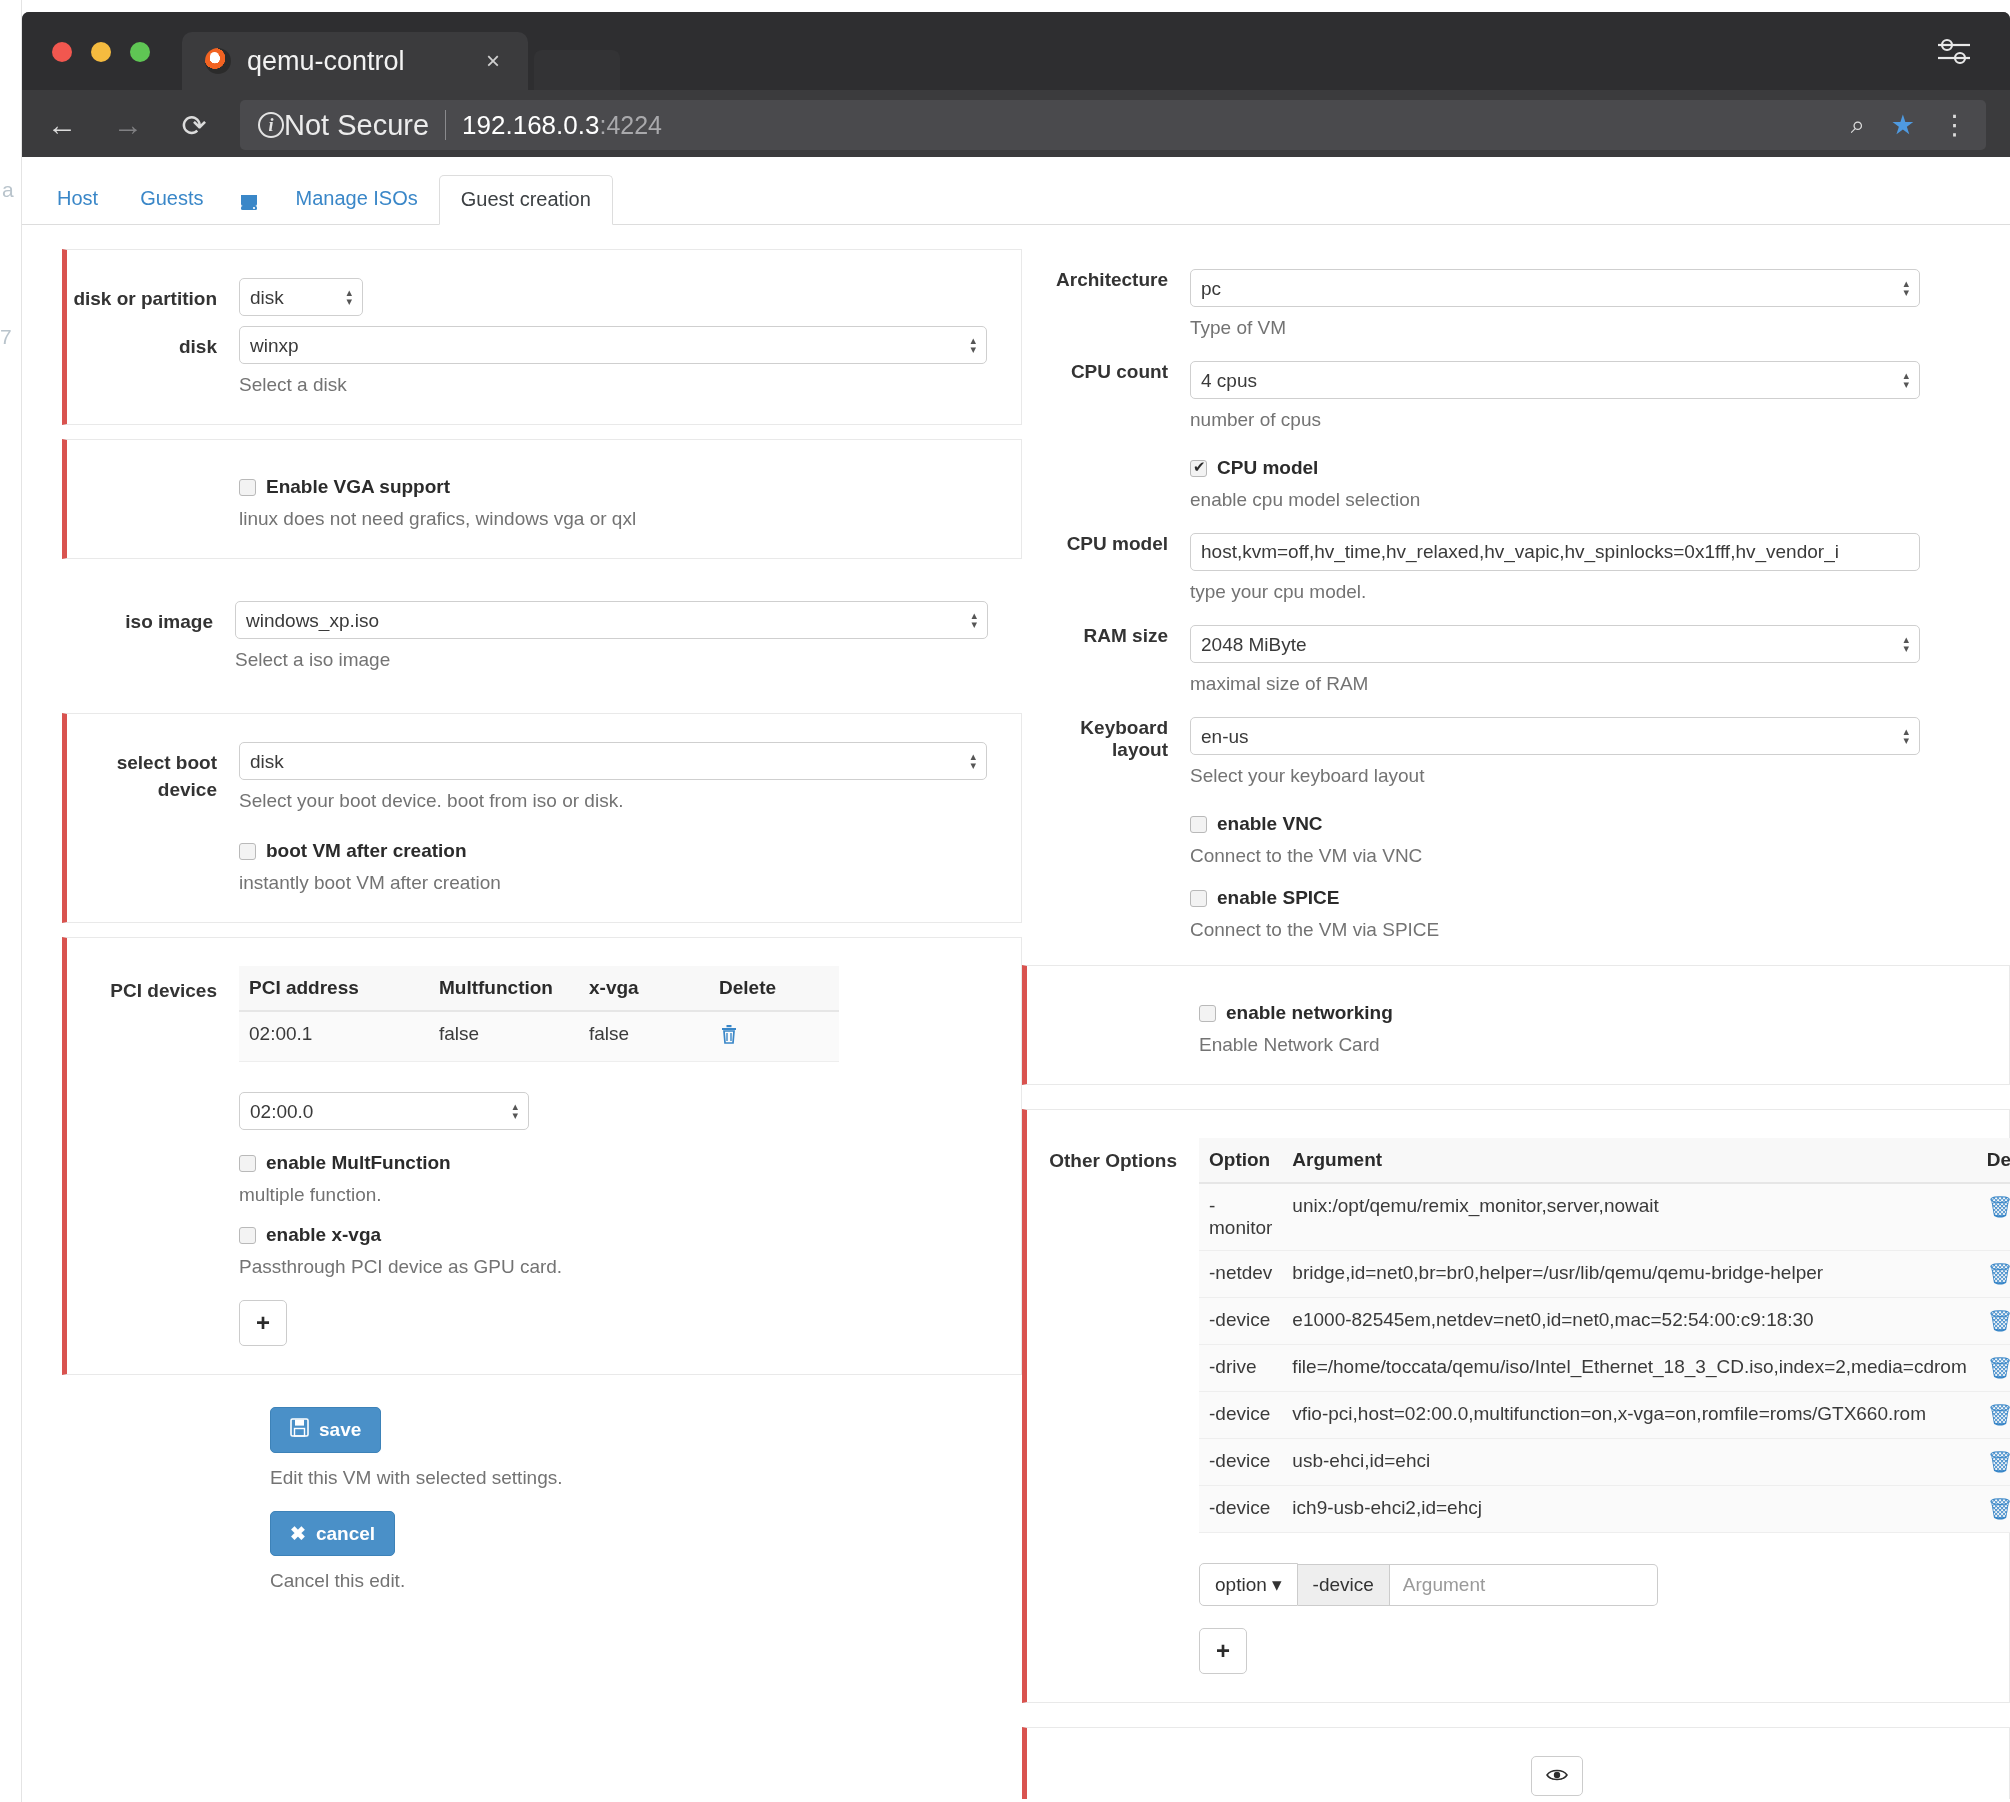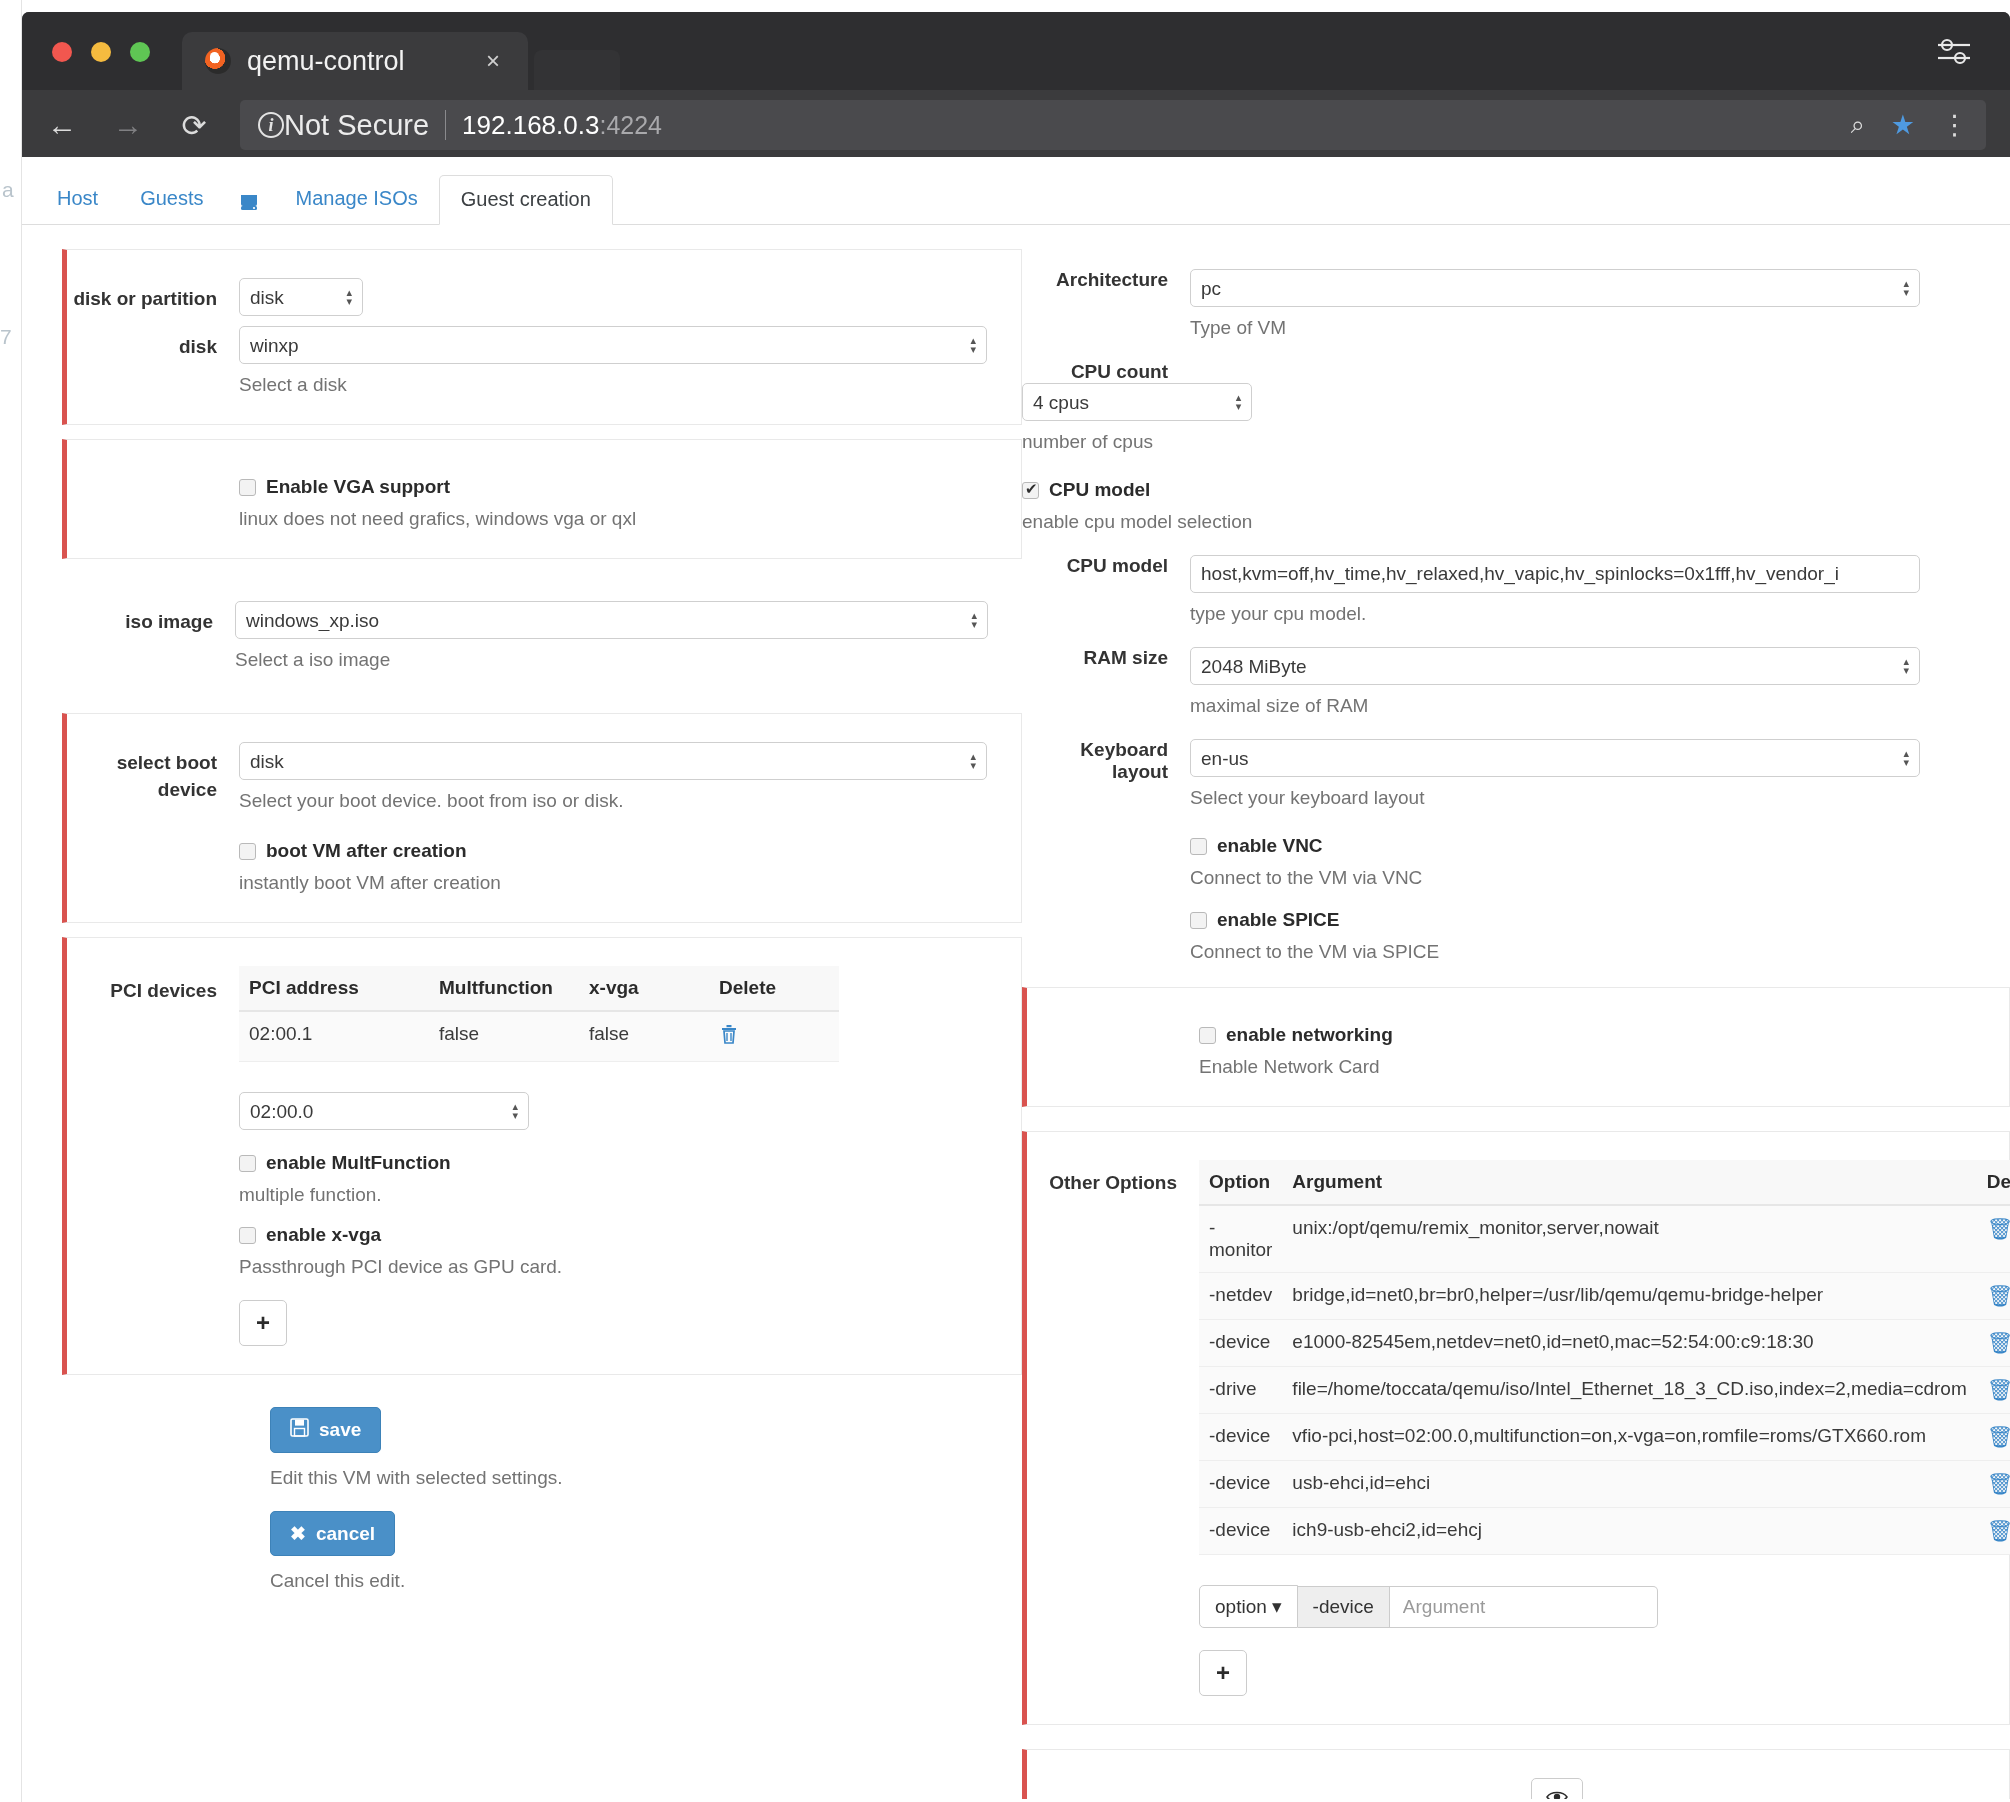--- a/index.html
+++ b/index.html
@@ -486,21 +486,21 @@
           <div class="form-field" style="padding-right:90px;">
             <span class="selwrap">
               <select class="ctl">
                 <option>pc</option>
               </select>
             </span>
             <div class="help-text">Type of VM</div>
           </div>
         </div>
 
-        <div class="form-row" style="margin-top:22px;flex-direction:column;">
+        <div class="form-row" style="margin-top:22px;">
           <div class="right-label">CPU count</div>
           <div class="form-field" style="padding-right:90px;">
             <span class="selwrap">
               <select class="ctl">
                 <option>4 cpus</option>
               </select>
             </span>
             <div class="help-text">number of cpus</div>
 
             <div class="chk-row" style="margin-top:26px;">

